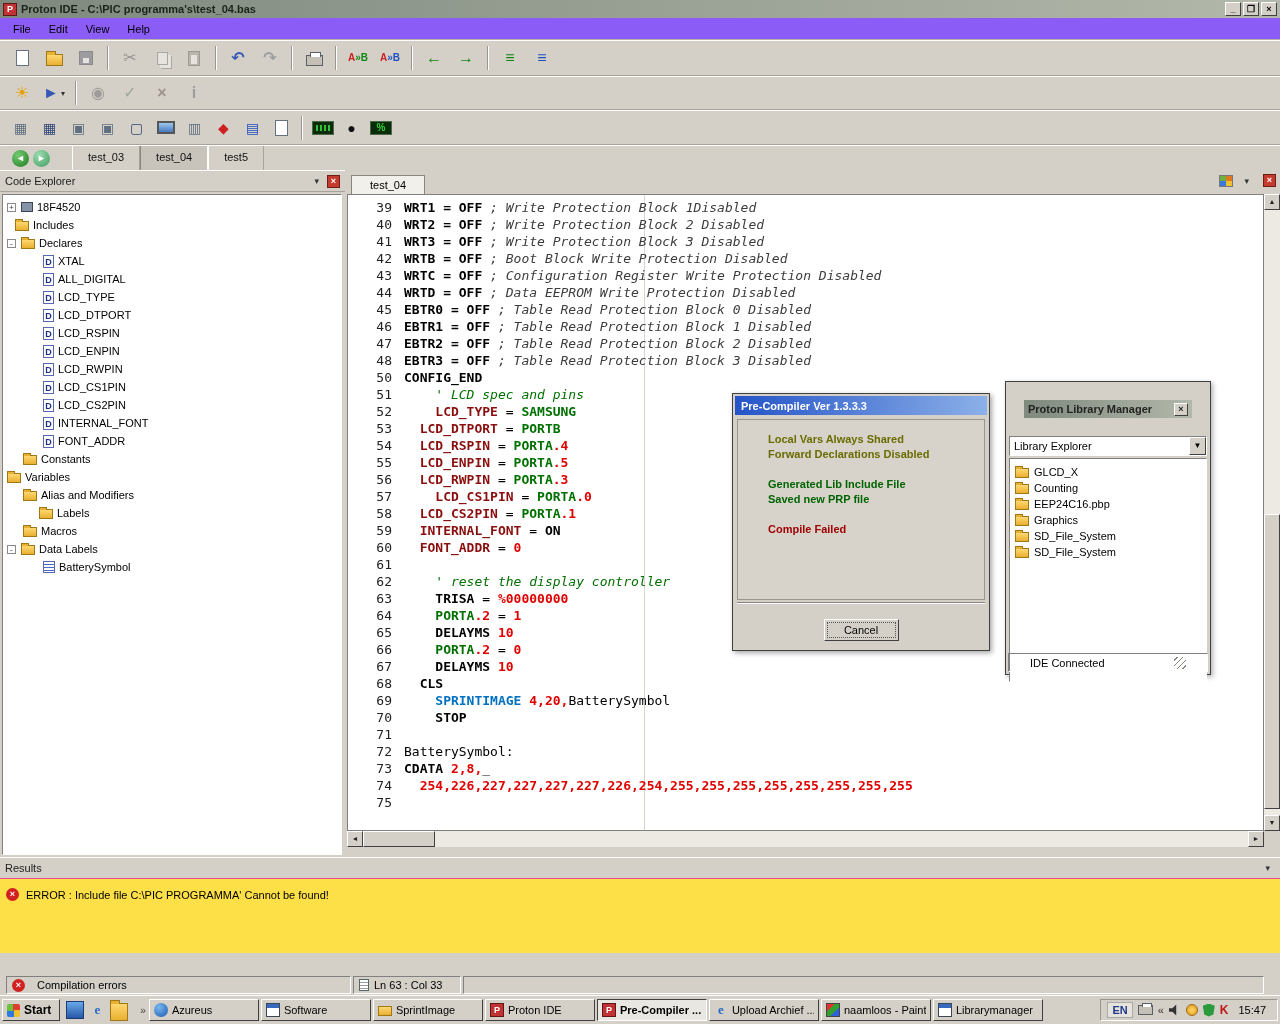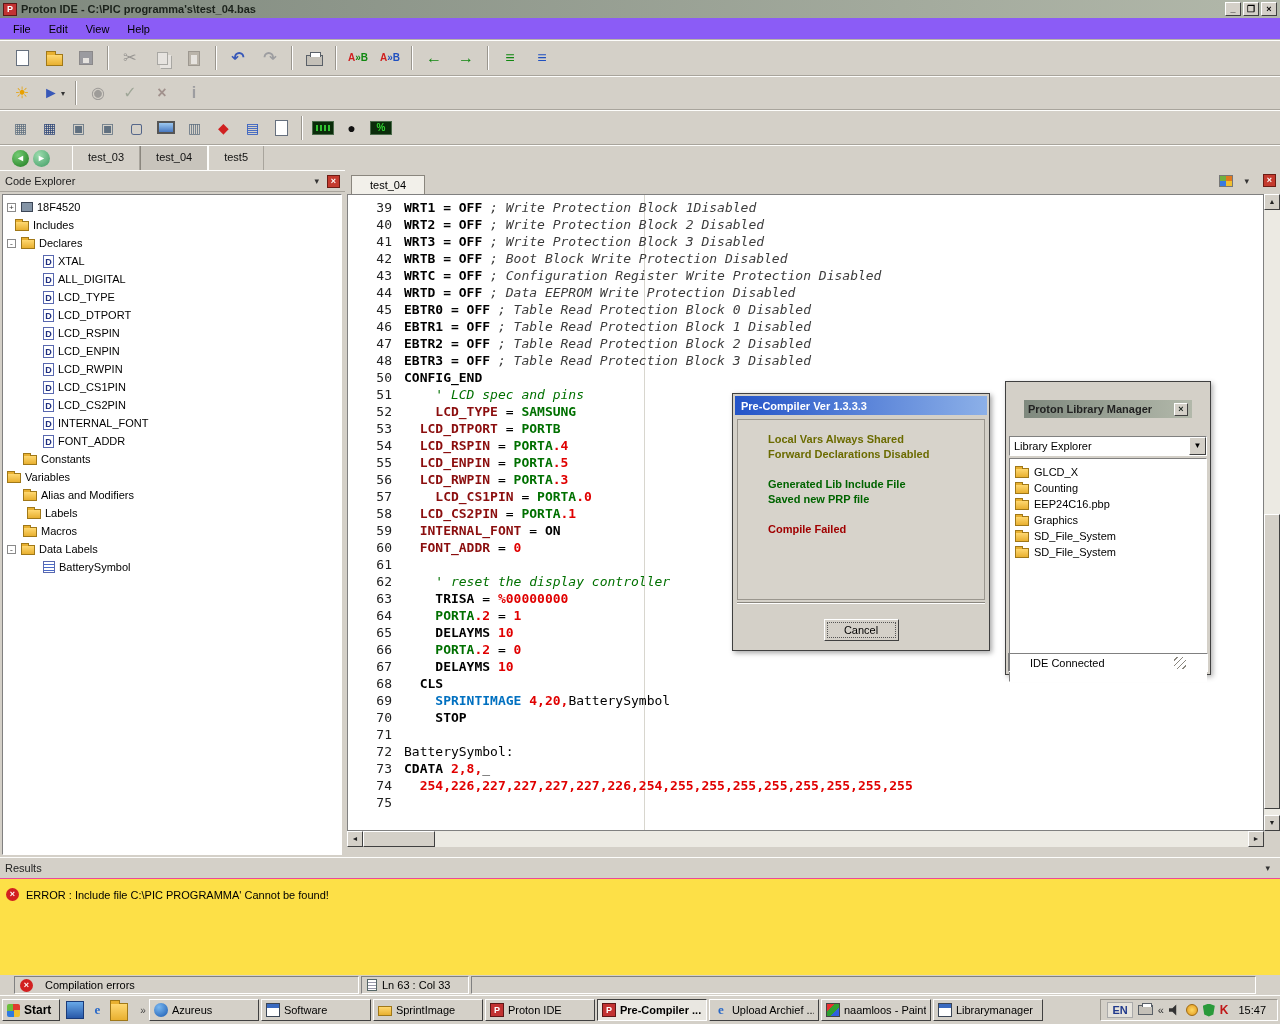--- a/index.html
+++ b/index.html
@@ -100,28 +100,28 @@
   
   .vscroll{position:absolute;right:0;top:24px;bottom:26px;width:16px;background:#eceae3}
   .hscroll{position:absolute;left:0;right:16px;bottom:10px;height:16px;background:#eceae3}
   .sbbtn{position:absolute;width:16px;height:16px;background:#d4d0c8;border:1px solid;border-color:#fff #404040 #404040 #fff;font-size:7px;line-height:14px;text-align:center;color:#222}
   .sb-up{top:0;left:0}.sb-dn{bottom:0;left:0}
   .sb-lf{left:0;top:0}.sb-rt{right:0;top:0}
   .vthumb{position:absolute;left:0;width:16px;top:320px;height:295px;background:#d4d0c8;border:1px solid;border-color:#fff #404040 #404040 #fff}
   .hthumb{position:absolute;top:0;height:16px;left:16px;width:72px;background:#d4d0c8;border:1px solid;border-color:#fff #404040 #404040 #fff}
 
   
-  .results{position:absolute;left:0;top:857px;width:1280px;height:118px;background:#d4d0c8}
+  .results{position:absolute;left:0;top:857px;width:1280px;height:96px;background:#d4d0c8}
   .res-body{position:absolute;top:21px;left:0;right:0;bottom:0;background:#fde047;border-top:1px solid #ec4899}
   .err-row{display:flex;align-items:center;padding:9px 6px}
   .err-ico{width:13px;height:13px;flex:none;border-radius:50%;background:#d22020;color:#fff;font:bold 9px/13px "Liberation Sans",sans-serif;text-align:center;margin-right:7px}
   .err-ico::before{content:'\00D7'}
 
   
-  .statusbar{position:absolute;left:0;top:975px;width:1270px;height:20px;background:#d4d0c8;display:flex;gap:2px;padding:1px 14px}
+  .statusbar{position:absolute;left:0;top:975px;width:1270px;height:20px;background:#d4d0c8;display:flex;gap:2px;padding:1px 6px}
   .sbseg{height:18px;border:1px solid;border-color:#808080 #fff #fff #808080;display:flex;align-items:center;padding:0 5px;gap:5px}
   .sb1{width:345px}.sb2{width:108px}.sb3{flex:1}
   .pgic{width:10px;height:12px;background:repeating-linear-gradient(#fff 0 2px,#99a 2px 3px);border:1px solid #566}
 
   
   .taskbar{position:absolute;left:0;top:995px;width:1280px;height:29px;background:#d4d0c8;border-top:1px solid #fdfdfb;display:flex;align-items:center;padding:0 2px}
   .startbtn{height:22px;display:flex;align-items:center;gap:4px;padding:0 8px 0 4px;background:#d4d0c8;border:1px solid;border-color:#fff #404040 #404040 #fff;font-weight:bold;font-size:12px}
   .flag{width:13px;height:13px;border-radius:2px;background:conic-gradient(#e03c30 0 25%,#f0c030 0 50%,#2f7ae0 0 75%,#6cbf3c 0)}
   .quick{display:flex;align-items:center;gap:4px;margin:0 6px;padding-right:4px}
   .ql{width:18px;height:18px;display:flex;align-items:center;justify-content:center;font:bold 13px/18px "Liberation Serif",serif}
@@ -390,21 +390,21 @@
           <span class="tlabel">Constants</span>
         </div>
         <div class="trow" style="padding-left: 4px;">
           <span class="tic tic-folder"></span>
           <span class="tlabel">Variables</span>
         </div>
         <div class="trow" style="padding-left: 20px;">
           <span class="tic tic-folder"></span>
           <span class="tlabel">Alias and Modifiers</span>
         </div>
-        <div class="trow" style="padding-left: 24px;">
+        <div class="trow" style="padding-left: 24px; margin-left: 12px;">
           <span class="tic tic-folder"></span>
           <span class="tlabel">Labels</span>
         </div>
         <div class="trow" style="padding-left: 20px;">
           <span class="tic tic-folder"></span>
           <span class="tlabel">Macros</span>
         </div>
         <div class="trow" style="padding-left: 4px;">
           <span class="toggle">-</span>
           <span class="tic tic-folder"></span>

